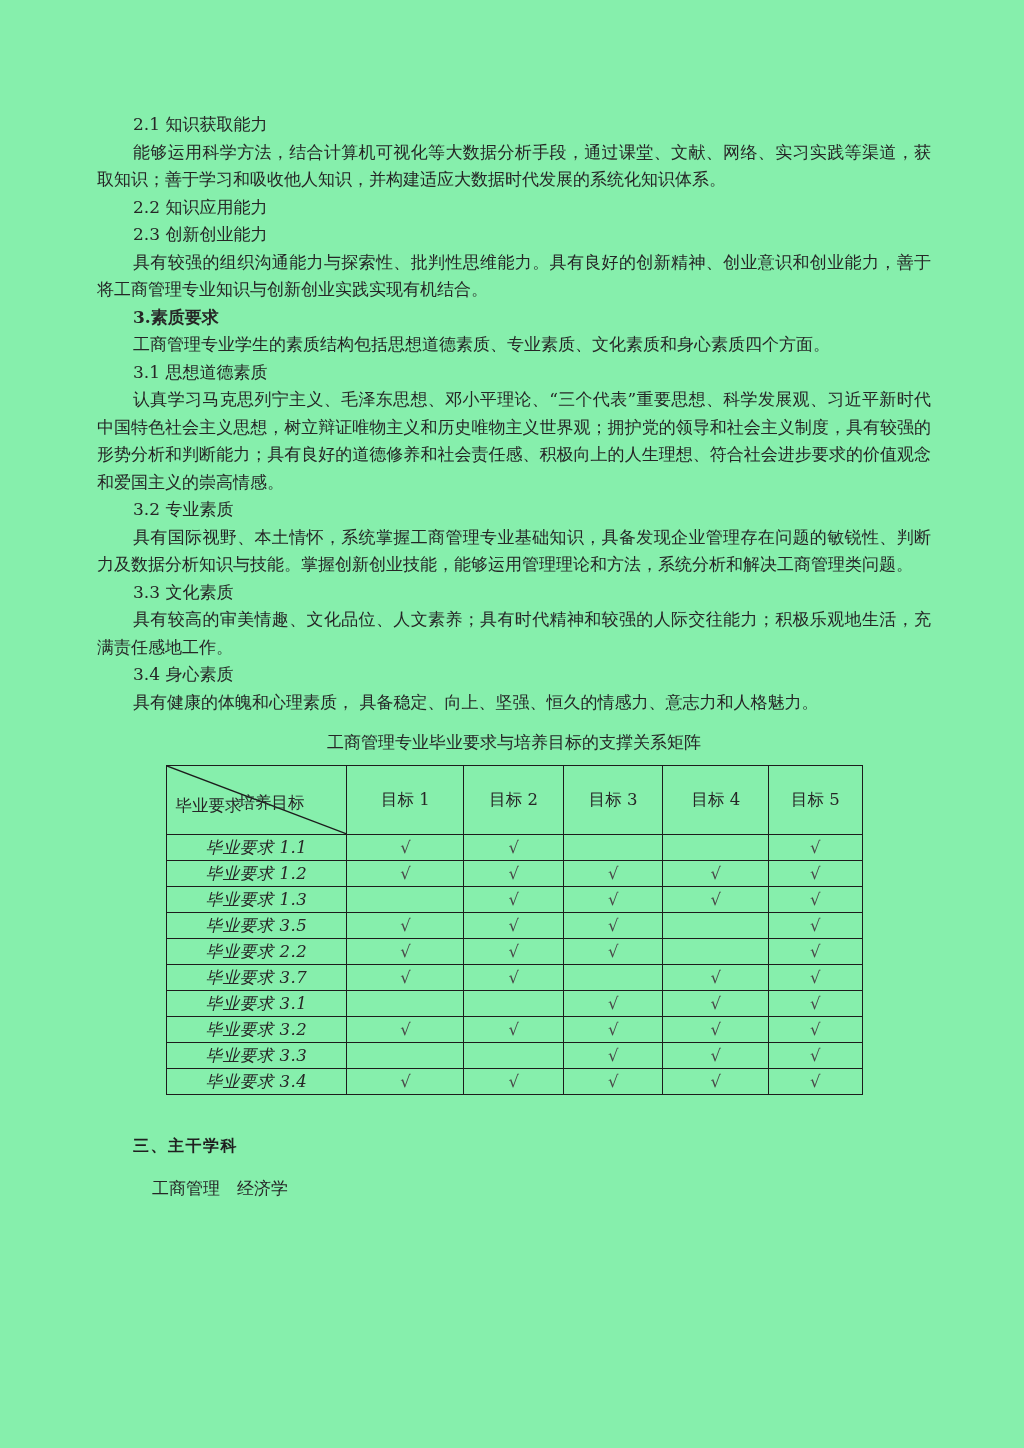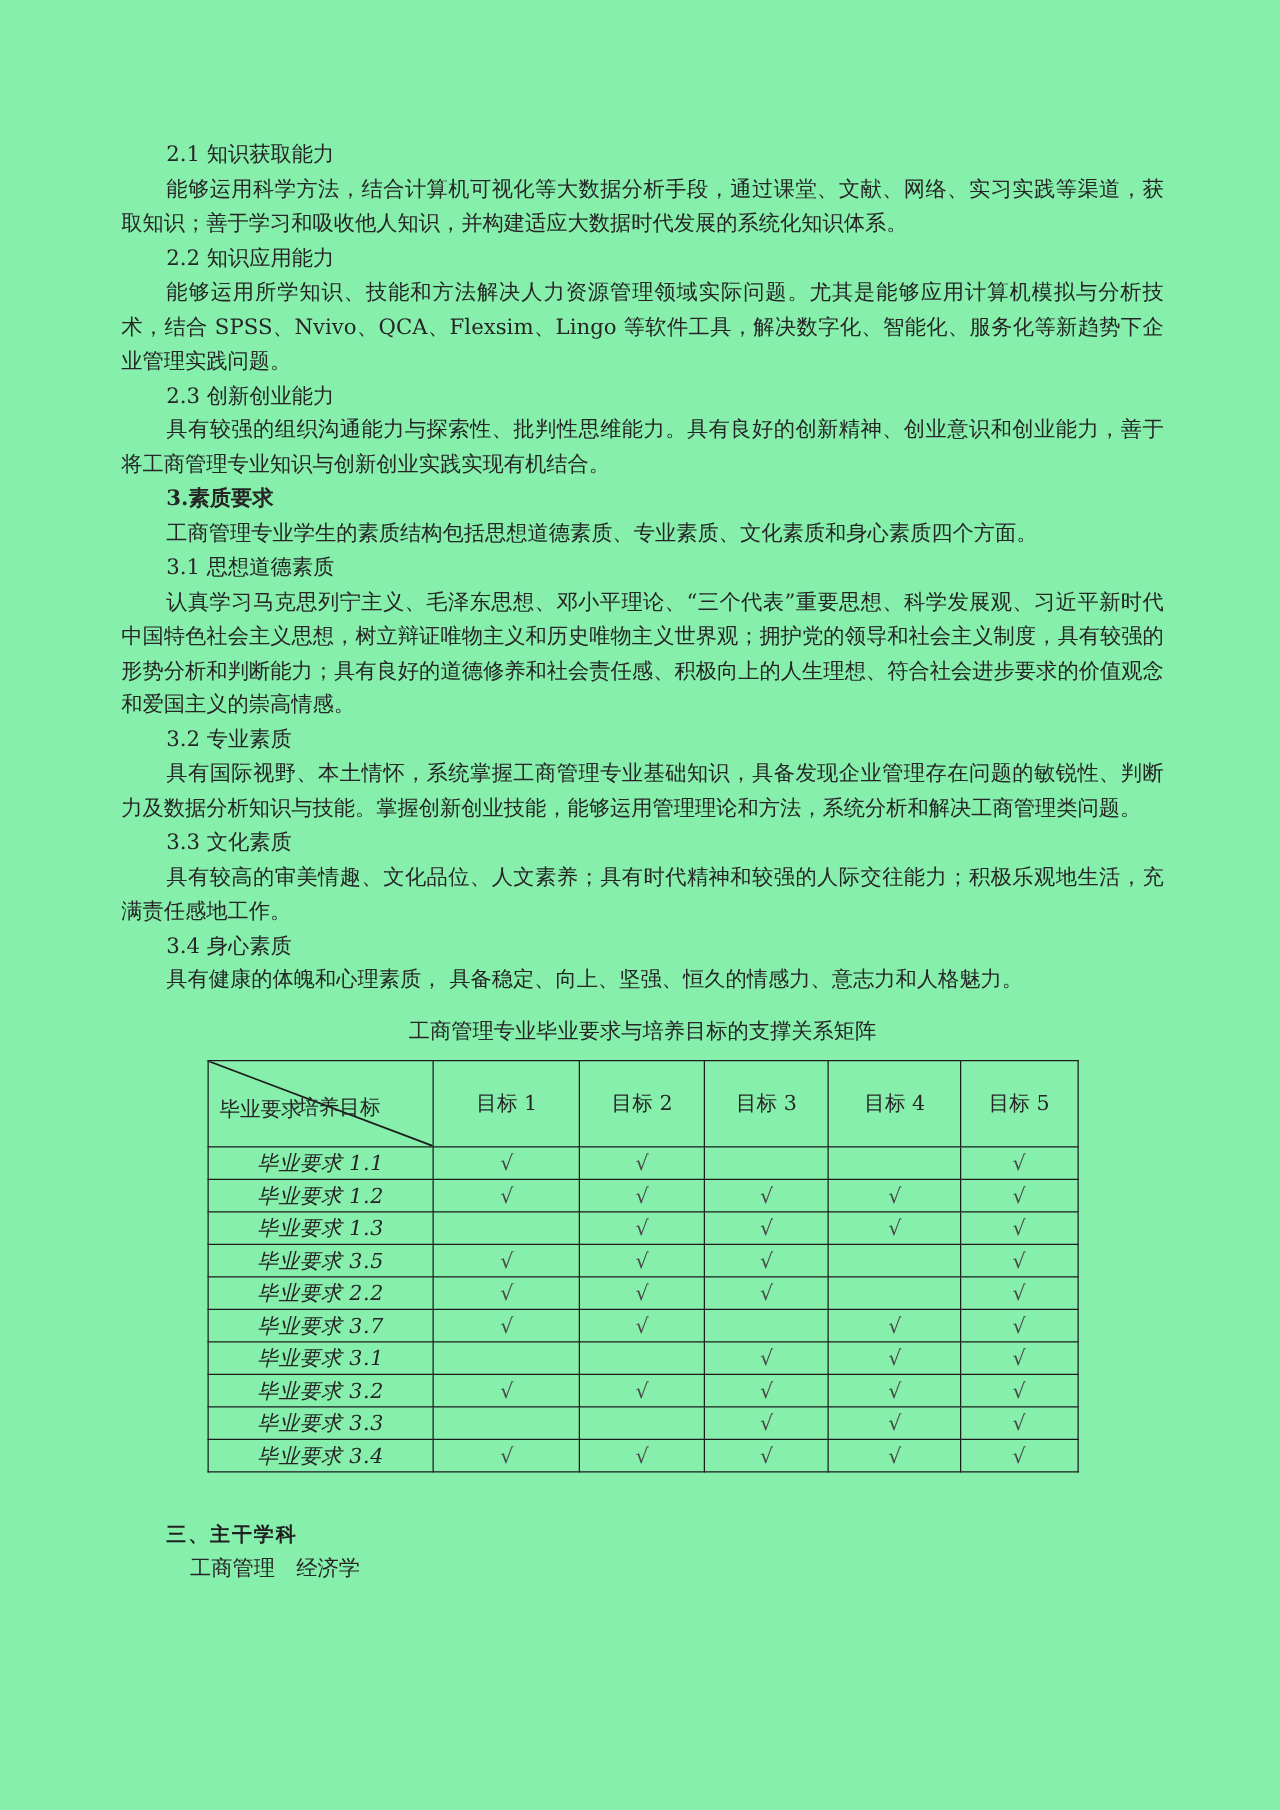--- a/index.html
+++ b/index.html
@@ -55,36 +55,36 @@
     margin-top: 37px;
     text-indent: 36px;
     font-family: "Liberation Sans", "DejaVu Sans", sans-serif;
     font-weight: bold;
     font-size: 16px;
     letter-spacing: 1.5px;
     color: #1f1f1f;
     text-align: left;
   }
   .footer-text {
+    margin-top: 15px;
     text-indent: 55px;
     font-size: 17px;
     text-align: left;
   }
 </style>
 </head>
 <body>
 
 <div class="page">
   <div class="content">
 
     <div>
         <div class="sub-heading">2.1 知识获取能力</div>
         <div class="para">能够运用科学方法，结合计算机可视化等大数据分析手段，通过课堂、文献、网络、实习实践等渠道，获取知识；善于学习和吸收他人知识，并构建适应大数据时代发展的系统化知识体系。</div>
         <div class="sub-heading">2.2 知识应用能力</div>
-        <div class="para">能够运用所学知识、技能和方法解决人力资源管理领域实际问题。尤其是能够应用计算机模拟与分析技术，结合 SPSS、Nvivo、QCA、Flexsim、Lingo 等软件工具，解决数字化、智能化、服务化等新趋势下企业管理实践问题。</div>
         <div class="sub-heading">2.3 创新创业能力</div>
         <div class="para">具有较强的组织沟通能力与探索性、批判性思维能力。具有良好的创新精神、创业意识和创业能力，善于将工商管理专业知识与创新创业实践实现有机结合。</div>
         <div class="sub-heading bold">3.素质要求</div>
         <div class="para">工商管理专业学生的素质结构包括思想道德素质、专业素质、文化素质和身心素质四个方面。</div>
         <div class="sub-heading">3.1 思想道德素质</div>
         <div class="para">认真学习马克思列宁主义、毛泽东思想、邓小平理论、“三个代表”重要思想、科学发展观、习近平新时代中国特色社会主义思想，树立辩证唯物主义和历史唯物主义世界观；拥护党的领导和社会主义制度，具有较强的形势分析和判断能力；具有良好的道德修养和社会责任感、积极向上的人生理想、符合社会进步要求的价值观念和爱国主义的崇高情感。</div>
         <div class="sub-heading">3.2 专业素质</div>
         <div class="para">具有国际视野、本土情怀，系统掌握工商管理专业基础知识，具备发现企业管理存在问题的敏锐性、判断力及数据分析知识与技能。掌握创新创业技能，能够运用管理理论和方法，系统分析和解决工商管理类问题。</div>
         <div class="sub-heading">3.3 文化素质</div>
         <div class="para">具有较高的审美情趣、文化品位、人文素养；具有时代精神和较强的人际交往能力；积极乐观地生活，充满责任感地工作。</div>

